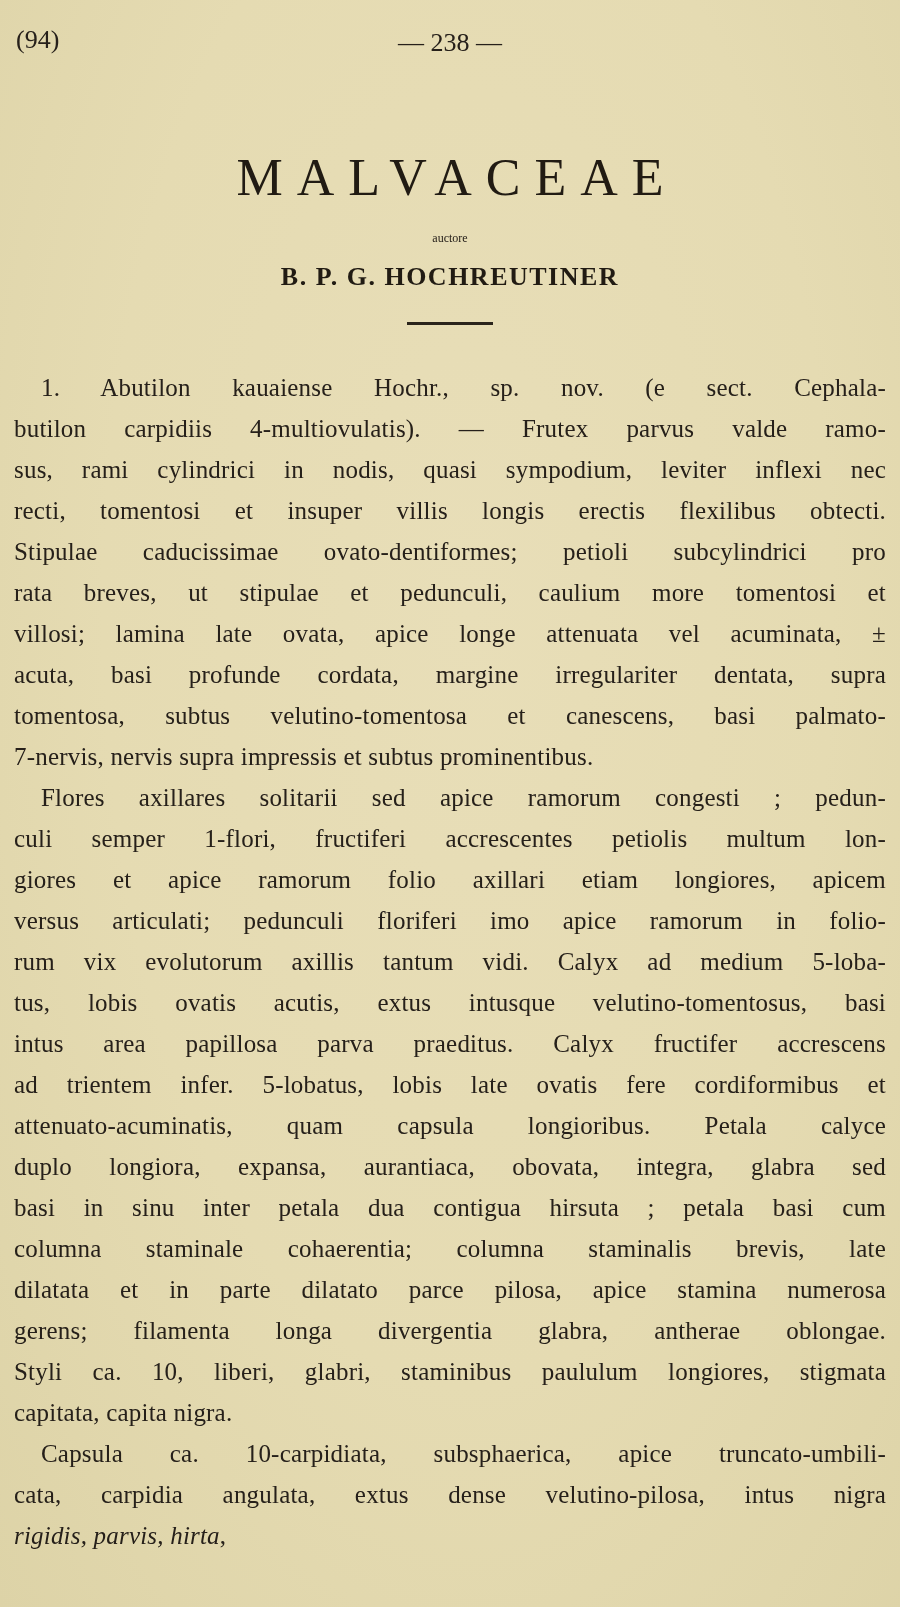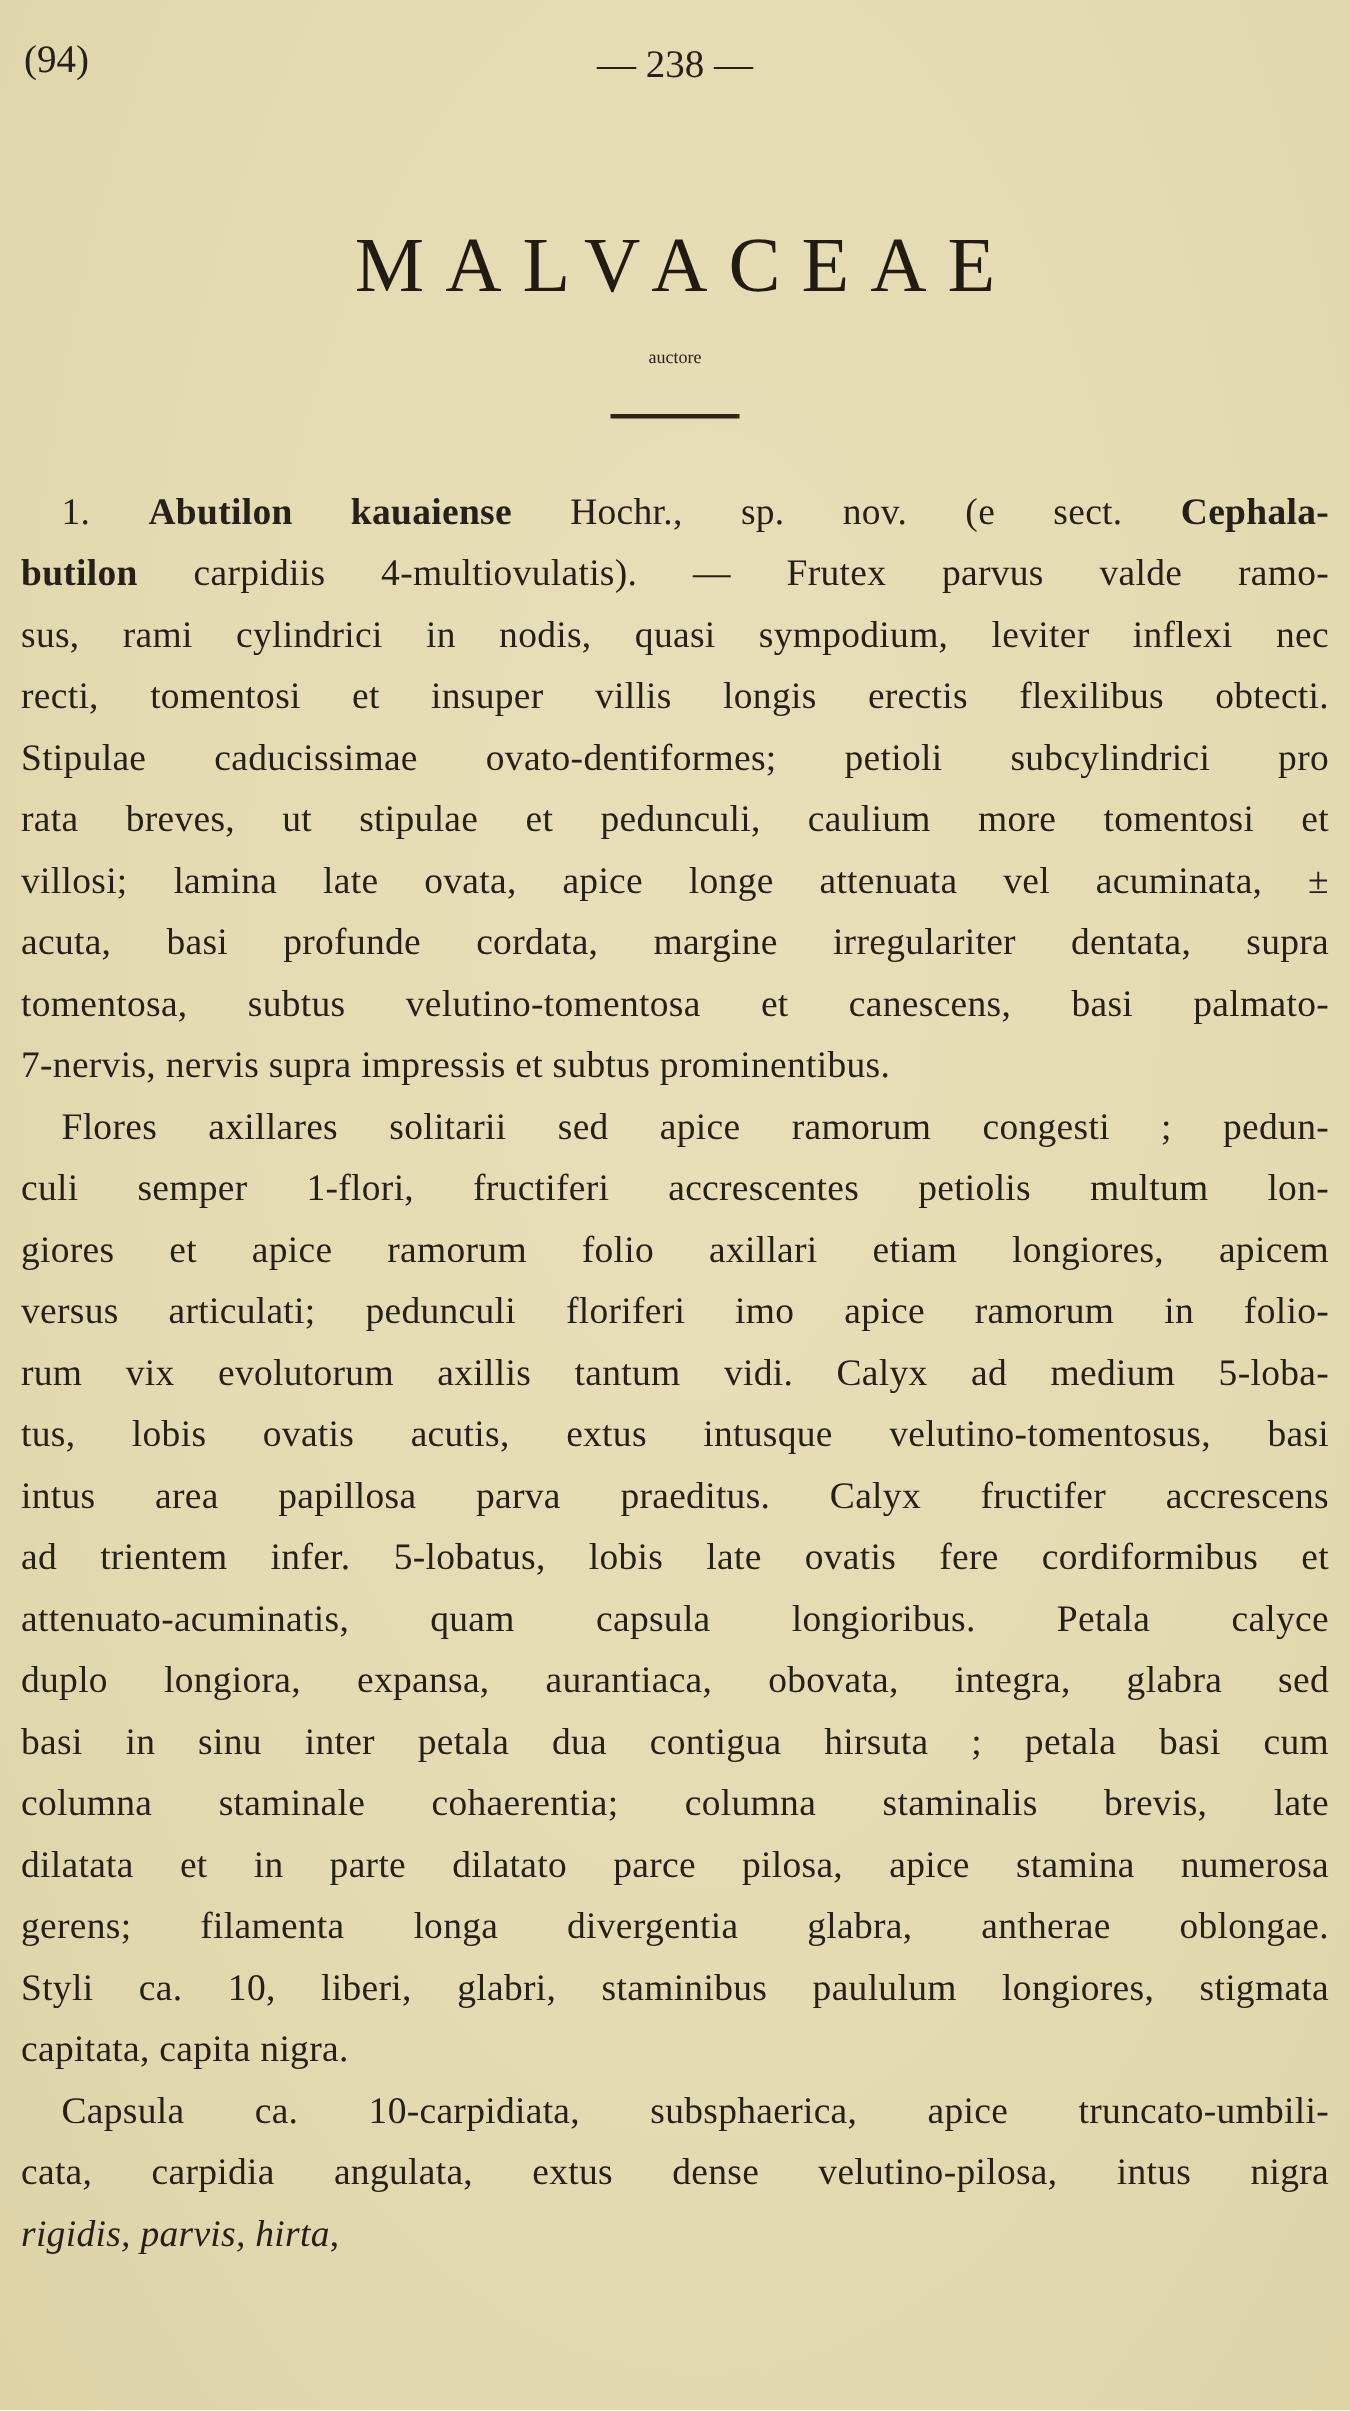--- a/index.html
+++ b/index.html
@@ -54,32 +54,33 @@
   .body-text {
     margin: 42px 14px 0 14px;
     font-size: 25px;
     line-height: 41px;
     letter-spacing: 0.2px;
   }
   .para { margin: 0; }
   .line { white-space: normal; }
   .line.just { text-align: justify; text-align-last: justify; }
   .line.indent { text-indent: 27px; }
-  .s-b { font-weight: bold; }
+  .s-b { font-weight: normal; }
   .s-i { font-style: italic; }
 </style>
 </head>
 <body>
 
 <div class="page">
   <div class="folio">(94)</div>
   <div class="pageno">— 238 —</div>
 
   <div class="title">MALVACEAE</div>
   <div class="byline">auctore</div>
+  <div class="author">B. P. G. HOCHREUTINER</div>
 
   <div class="rule"></div>
 
   <div class="body-text">
       <div class="para">
         <div class="line just indent"><span class="s-r">1. </span><span class="s-b">Abutilon kauaiense</span><span class="s-r"> Hochr., sp. nov. (e sect. </span><span class="s-b">Cephala-</span></div>
         <div class="line just"><span class="s-b">butilon</span><span class="s-r"> carpidiis 4-multiovulatis). — Frutex parvus valde ramo-</span></div>
         <div class="line just"><span class="s-r">sus, rami cylindrici in nodis, quasi sympodium, leviter inflexi nec</span></div>
         <div class="line just"><span class="s-r">recti, tomentosi et insuper villis longis erectis flexilibus obtecti.</span></div>
         <div class="line just"><span class="s-r">Stipulae caducissimae ovato-dentiformes; petioli subcylindrici pro</span></div>

